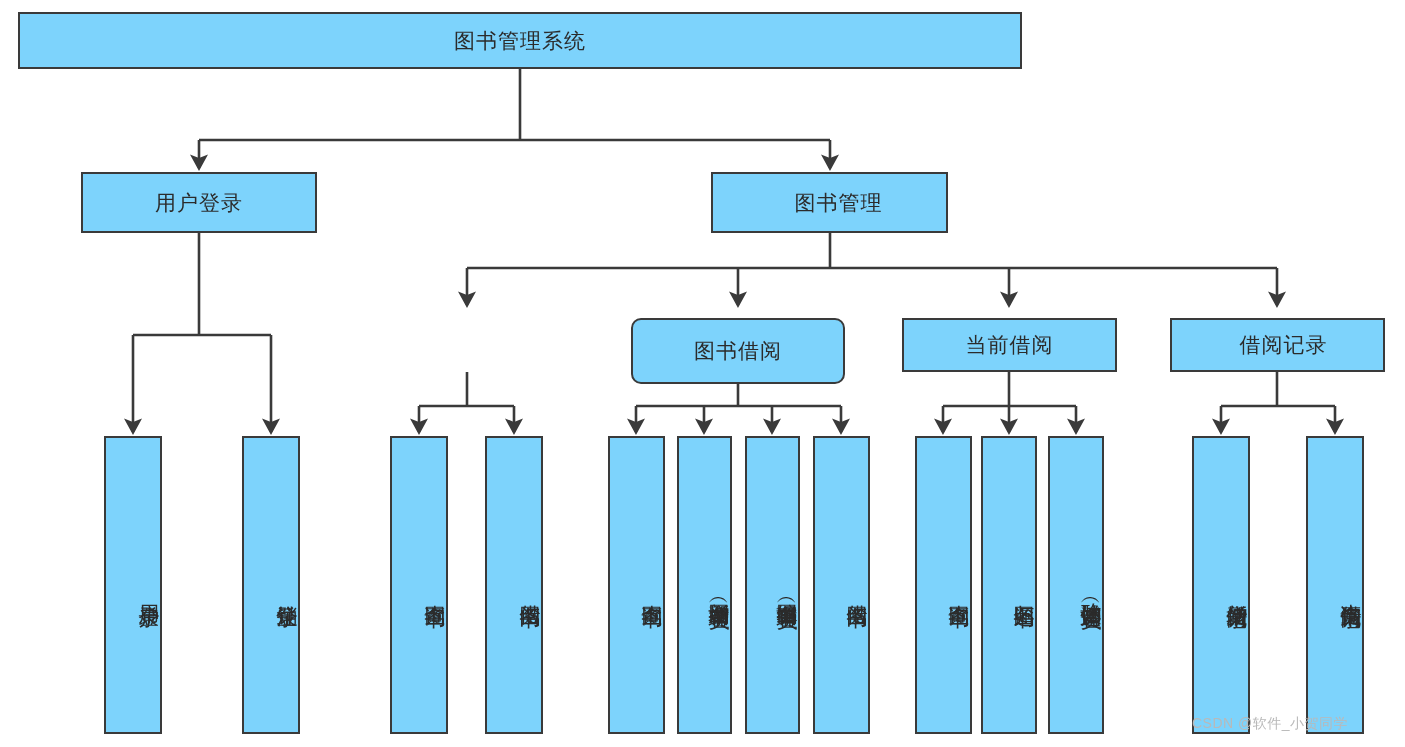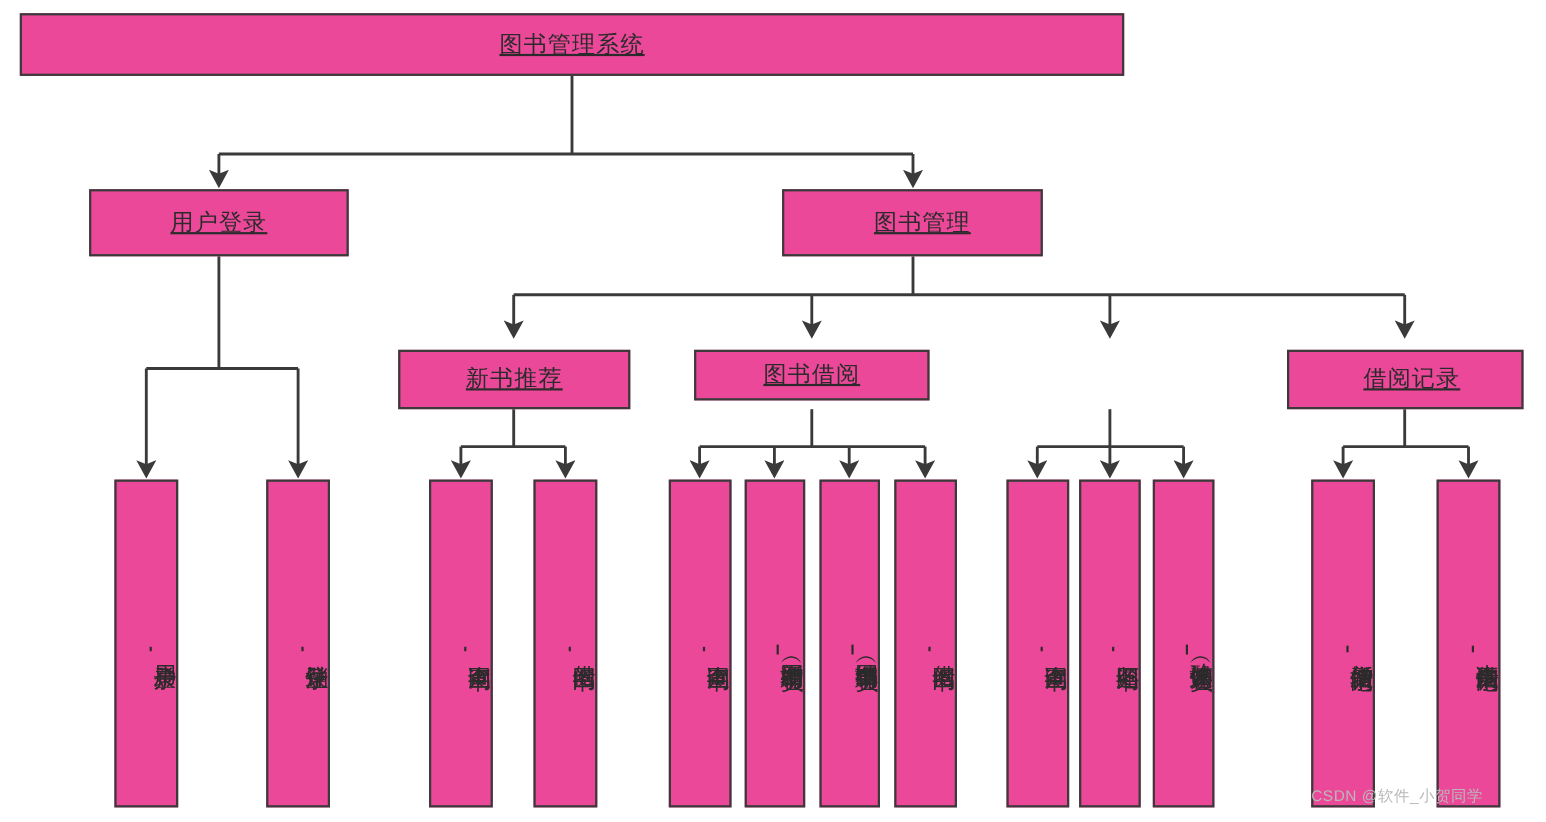--- a/index.html
+++ b/index.html
@@ -22,28 +22,27 @@
     position: absolute;
     left: 0;
     top: 0;
     width: 1405px;
     height: 747px;
     pointer-events: none;
   }
   .node {
     position: absolute;
     box-sizing: border-box;
-    background: #ec4899;
+    background: #7dd3fc;
     border: 2px solid #3a3a3a;
     display: flex;
     align-items: center;
     justify-content: center;
     color: #2b2b2b;
     z-index: 2;
-    text-decoration: underline;
   }
   .node.horiz {
     font-size: 21px;
     letter-spacing: 1px;
     line-height: 1.2;
     white-space: nowrap;
   }
   .node.vert {
     font-size: 21px;
     letter-spacing: 1px;
@@ -129,25 +128,25 @@
     <span>图书管理系统</span>
   </div>
 
   <div class="node horiz" style="left:81px; top:172px; width:236px; height:61px;">
     <span>用户登录</span>
   </div>
   <div class="node horiz" style="left:711px; top:172px; width:237px; height:61px;padding-left:18px;">
     <span>图书管理</span>
   </div>
 
-  <div class="node horiz" style="left:362px; top:318px; width:211px; height:54px;">
-    <span>新书推荐</span>
+  <div class="node horiz" style="left:631px; top:318px; width:214px; height:66px;border-radius:10px;">
+    <span>图书借阅</span>
   </div>
-  <div class="node horiz" style="left:631px; top:318px; width:214px; height:46px;">
-    <span>图书借阅</span>
+  <div class="node horiz" style="left:902px; top:318px; width:215px; height:54px;">
+    <span>当前借阅</span>
   </div>
   <div class="node horiz" style="left:1170px; top:318px; width:215px; height:54px;padding-left:12px;">
     <span>借阅记录</span>
   </div>
 
   <div class="node vert" style="left:104px; top:436px; width:58px; height:298px;">
     <span class="vtext">用户登录</span>
   </div>
   <div class="node vert" style="left:242px; top:436px; width:58px; height:298px;">
     <span class="vtext">注销登录</span>

